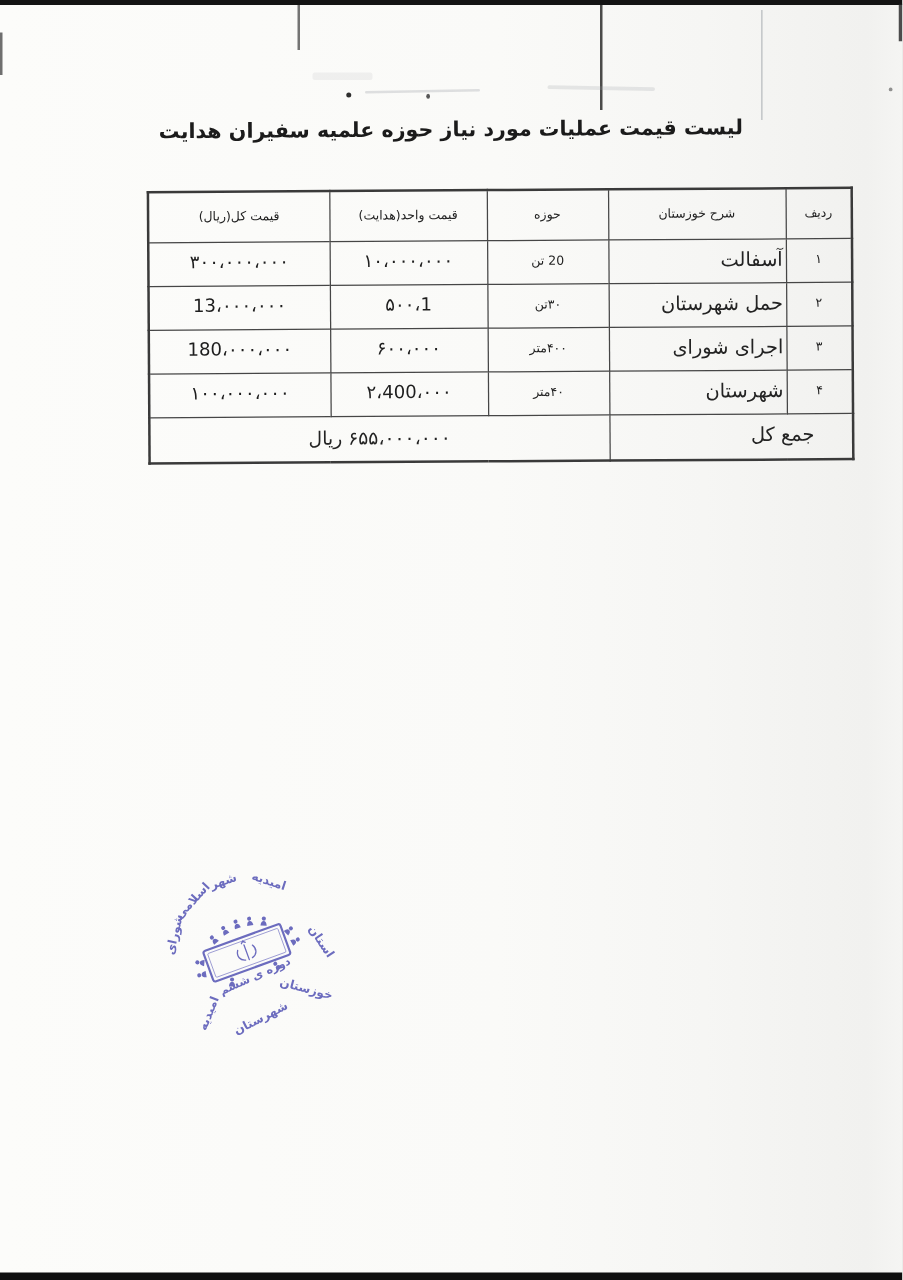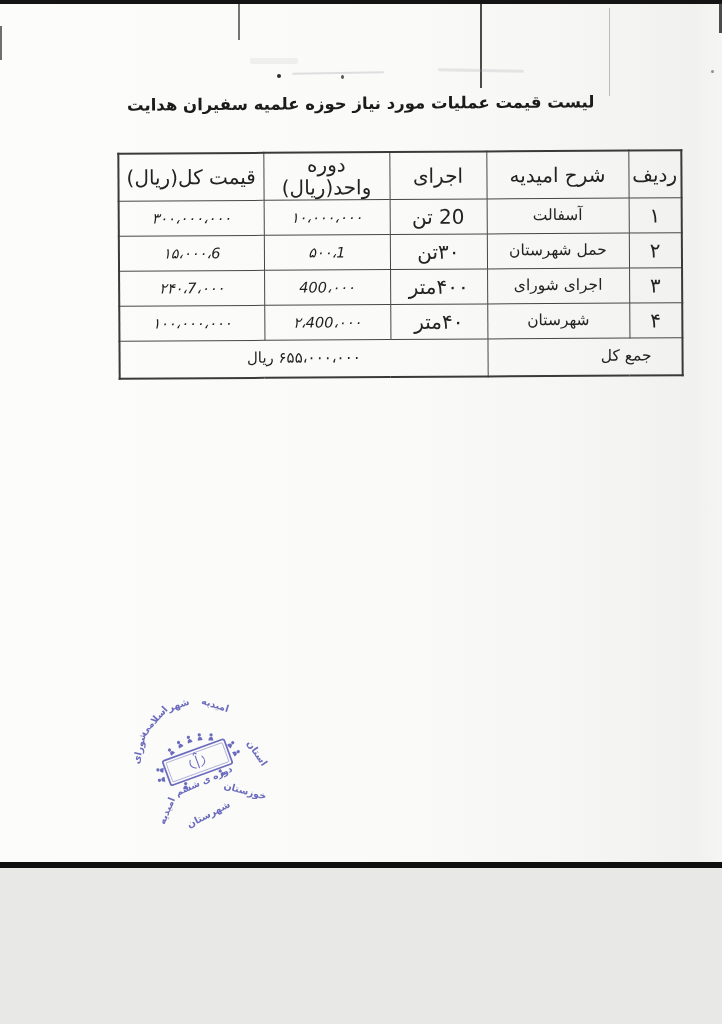--- a/index.html
+++ b/index.html
@@ -1,18 +1,18 @@
 <!DOCTYPE html>
 <html lang="fa"><head>
 <meta charset="utf-8">
 <style>
   html,body{margin:0;padding:0;background:#e8e8e6;}
   .page{
     position:relative;
-    width:722px;height:868px;
+    width:722px;height:1024px;
     overflow:hidden;
     background:linear-gradient(90deg,#fcfcfa 0%,#fafaf8 55%,#f6f6f4 78%,#f1f1ef 96%,#f5f5f3 100%);
     font-family:"DejaVu Sans",sans-serif;
     direction:rtl;
   }
   
   .edge-top{position:absolute;top:0;left:0;width:722px;height:4px;background:#141414;}
   .edge-bottom{position:absolute;bottom:0;left:0;width:722px;height:6px;background:#0f0f0f;}
   .edge-left-tick{position:absolute;left:0;top:26px;width:2px;height:34px;background:#333;opacity:.7;}
   .edge-right-tick{position:absolute;right:0;top:3px;width:3px;height:30px;background:#222;opacity:.8;}
@@ -39,29 +39,29 @@
   
   .price-table{
     position:absolute;top:151px;left:118px;width:563px;
     border-collapse:collapse;direction:rtl;
     color:#232323;transform:rotate(-.35deg);
     table-layout:fixed;
   }
   .price-table td{
     border:1.5px solid #464646;
     text-align:center;vertical-align:middle;
-    font-size:20px;line-height:1.15;
+    font-size:10px;line-height:1.15;
     padding:0 2px;overflow:hidden;
   }
   .price-table{border:2px solid #3a3a3a;}
   tr.hdr{height:40px;}
   tr.data{height:35px;}
   tr.total{height:37px;}
-  td.num{font-size:14.5px;letter-spacing:2px;color:#1e1e1e;white-space:nowrap;font-style:italic;}
-  td.desc{font-size:15.5px;}
+  td.num{font-size:14.5px;letter-spacing:2px;color:#1e1e1e;white-space:nowrap;}
+  td.desc{font-size:15.5px;text-align:right;}
   td.total-label{text-align:right;padding-right:30px;font-size:15.5px;}
   td.total-value{font-size:15px;letter-spacing:1.5px;}
 
   
   .stamp{
     position:absolute;left:120px;top:682px;
     width:154px;height:154px;
     opacity:.82;filter:blur(.35px);
     font-family:"DejaVu Sans",sans-serif;
   }
@@ -92,45 +92,45 @@
     <colgroup>
       <col style="width:53px">
         <col style="width:142px">
         <col style="width:97px">
         <col style="width:126px">
         <col style="width:145px">
     </colgroup>
     <tbody>
       <tr class="hdr">
         <td>ردیف</td>
-        <td>شرح امیدیه</td>
-        <td>اجرای</td>
-        <td>دوره واحد(ریال)</td>
+        <td>شرح خوزستان</td>
+        <td>حوزه</td>
+        <td>قیمت واحد(هدایت)</td>
         <td>قیمت کل(ریال)</td>
       </tr>
       <tr class="data">
         <td>۱</td>
         <td class="desc">آسفالت</td>
         <td>20 تن</td>
         <td class="num">۱۰،۰۰۰،۰۰۰</td>
         <td class="num">۳۰۰،۰۰۰،۰۰۰</td>
       </tr>
       <tr class="data">
         <td>۲</td>
         <td class="desc">حمل شهرستان</td>
         <td>۳۰تن</td>
         <td class="num">۵۰۰،1</td>
-        <td class="num">۱۵،۰۰۰،6</td>
+        <td class="num">13،۰۰۰،۰۰۰</td>
       </tr>
       <tr class="data">
         <td>۳</td>
         <td class="desc">اجرای شورای</td>
         <td>۴۰۰متر</td>
-        <td class="num">400،۰۰۰</td>
-        <td class="num">۲۴۰،7،۰۰۰</td>
+        <td class="num">۶۰۰،۰۰۰</td>
+        <td class="num">180،۰۰۰،۰۰۰</td>
       </tr>
       <tr class="data">
         <td>۴</td>
         <td class="desc">شهرستان</td>
         <td>۴۰متر</td>
         <td class="num">۲،400،۰۰۰</td>
         <td class="num">۱۰۰،۰۰۰،۰۰۰</td>
       </tr>
       <tr class="total">
         <td class="total-label" colspan="2">جمع کل</td>

